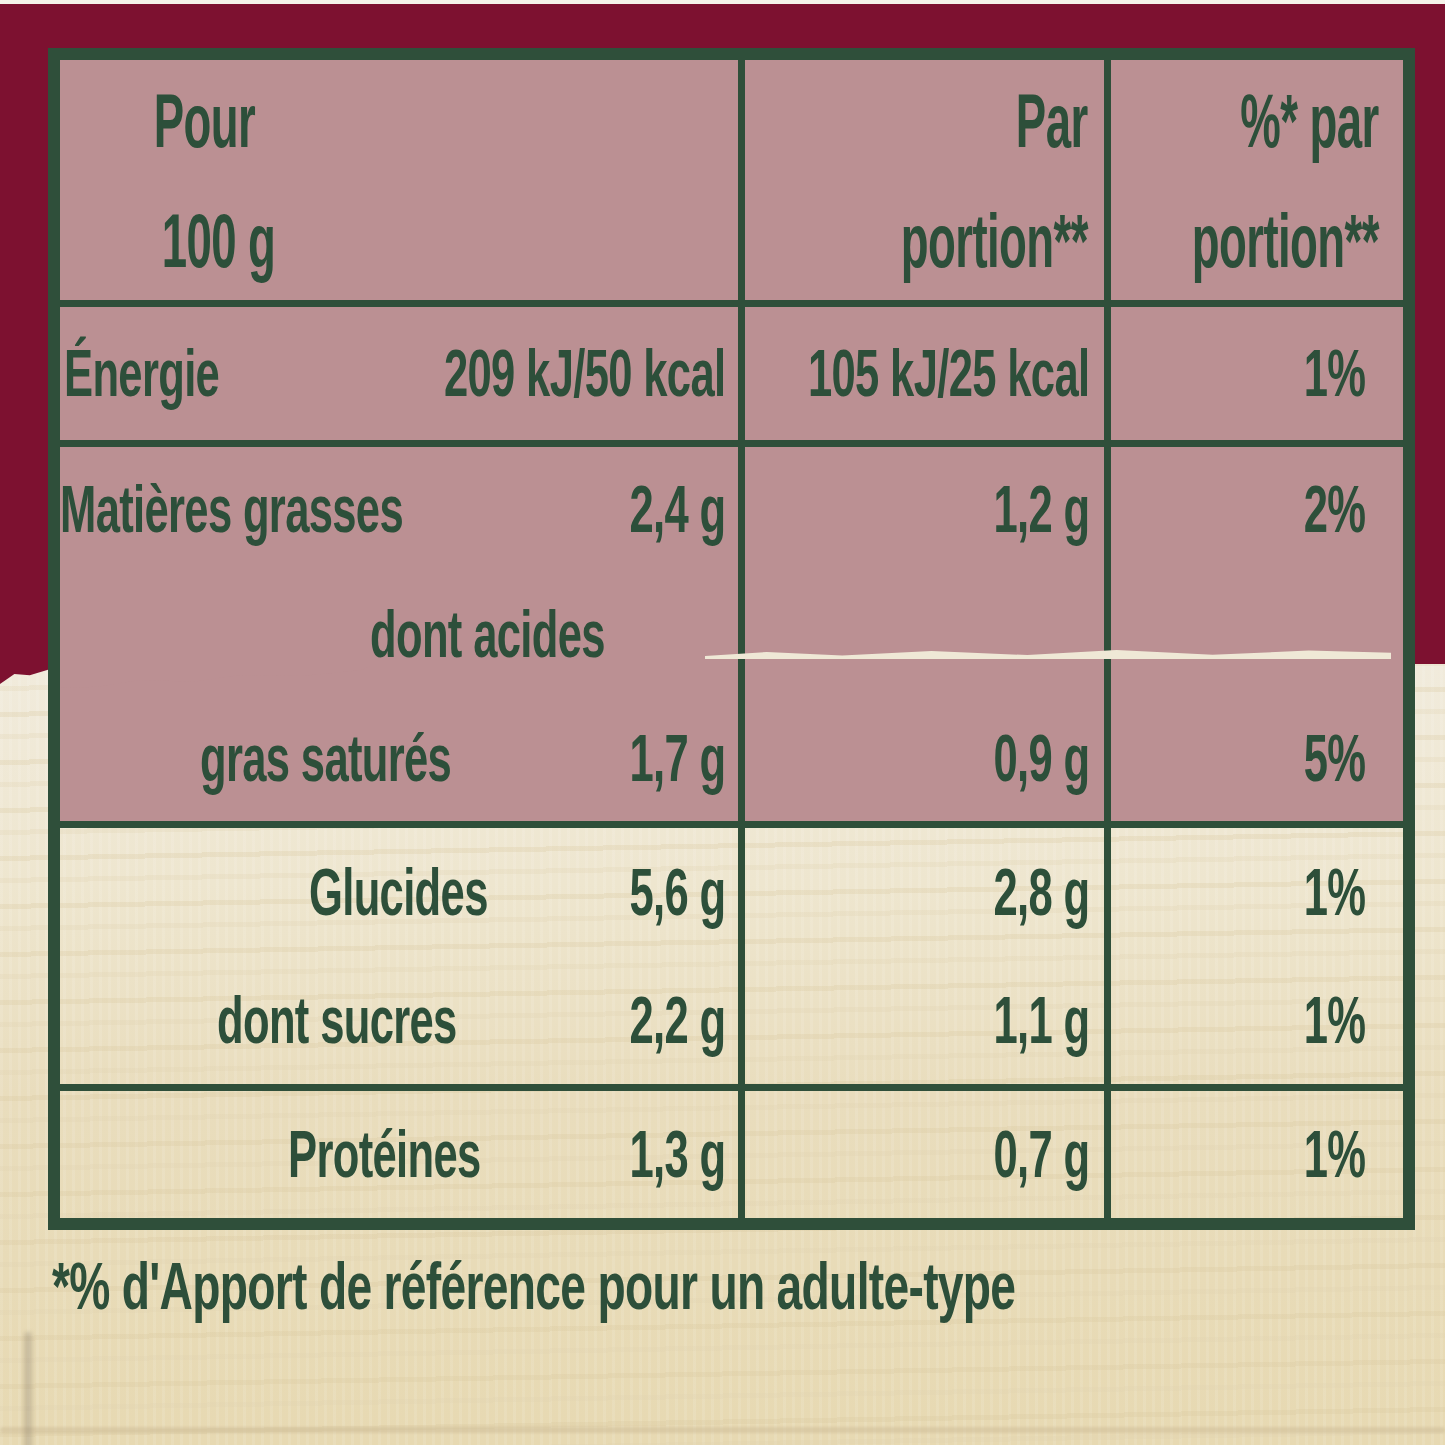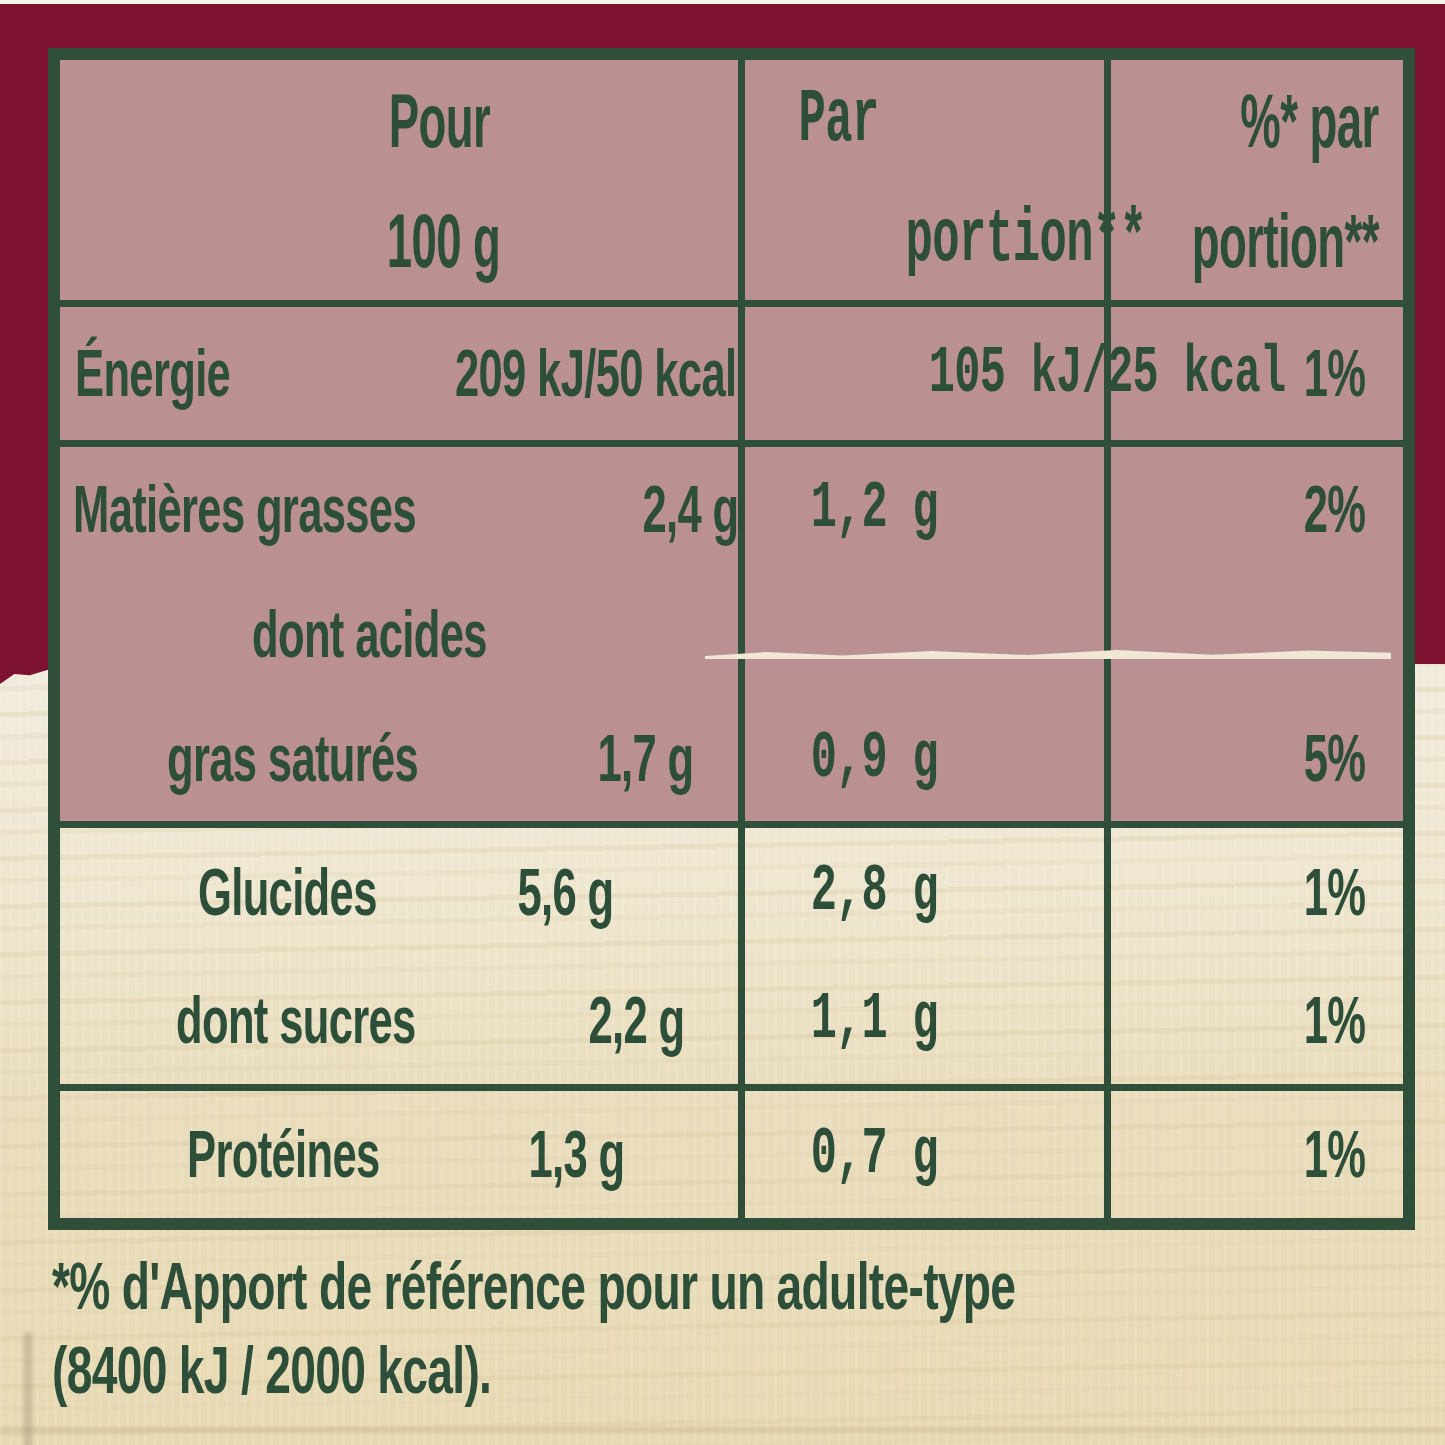--- a/index.html
+++ b/index.html
@@ -47,24 +47,24 @@
   table.nutri{
     position:absolute;left:48px;top:48px;width:1355px;height:1182px;
     border-collapse:collapse;table-layout:fixed;
     border:12px solid var(--green);
     color:var(--text);
   }
   table.nutri td{border:7px solid var(--green);padding:0;vertical-align:middle;}
   tr.shaded td{background:var(--mauve);}
   .lines{display:flex;flex-direction:column;justify-content:center;height:100%;}
   .line{display:flex;align-items:center;flex:1;min-height:0;}
-  .c1 .line{justify-content:center;padding-left:26px;padding-right:12px;}
-  .c2 .line{justify-content:flex-start;padding-right:14px;font-family:Liberation Mono, monospace;}
+  .c1 .line{justify-content:flex-end;padding-left:26px;padding-right:12px;}
+  .c2 .line{justify-content:flex-end;padding-right:14px;}
   .c3 .line{justify-content:flex-end;padding-right:38px;}
-  tr.r-head .c1 .line{justify-content:center;padding-right:12px;}
+  tr.r-head .c1 .line{justify-content:flex-start;padding-right:12px;}
   tr.r-head .c2 .line{padding-right:16px;}
   tr.r-head .c3 .line{padding-right:24px;}
   .line.indent{padding-left:75px;}
 
   .t{display:inline-block;white-space:nowrap;letter-spacing:-1px;}
   .bt{font-size:66px;font-weight:700;transform:scaleX(.66);}
   .ht{font-size:76px;font-weight:700;transform:scaleX(.60);}
   .tl{transform-origin:0 50%;}
   .tr{transform-origin:100% 50%;}
 
@@ -259,18 +259,15 @@
     </table>
 
   <div class="patch-mauve"></div>
   <div class="patch-cream"></div>
   <div class="top-strip"></div>
 
   <div class="footnote">
     <div class="fn-line">
         <span class="t">*% d'Apport de référence pour un adulte-type</span>
       </div>
-    <div class="fn-line">
-        <span class="t">(8400 kJ / 2000 kcal).</span>
-      </div>
   </div>
 
 </div>
 
 </body></html>

